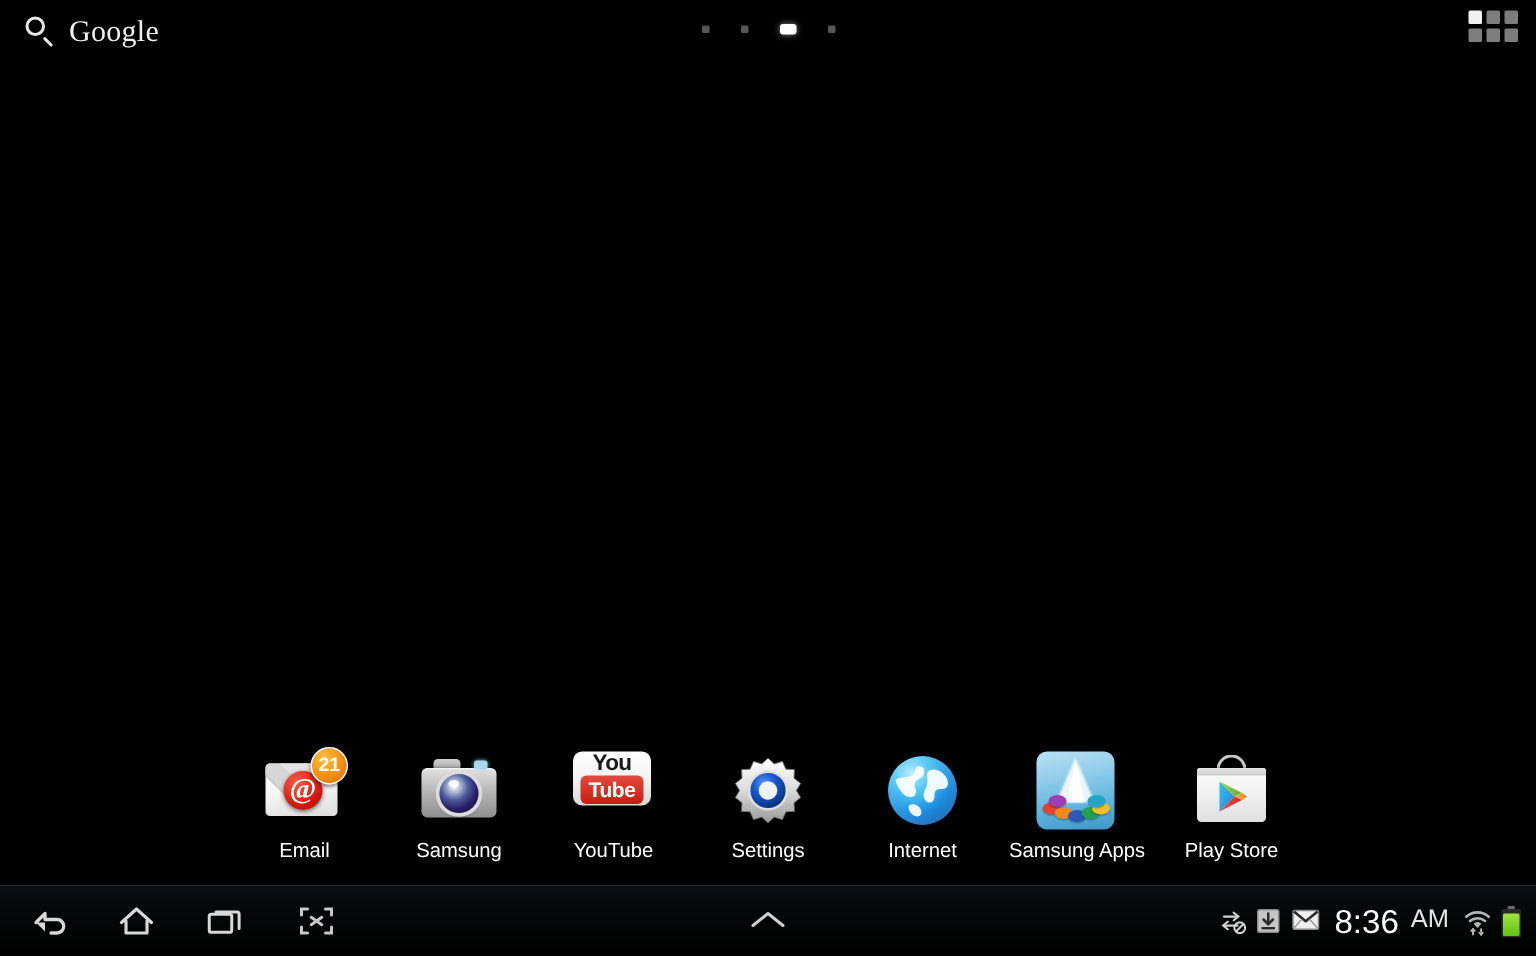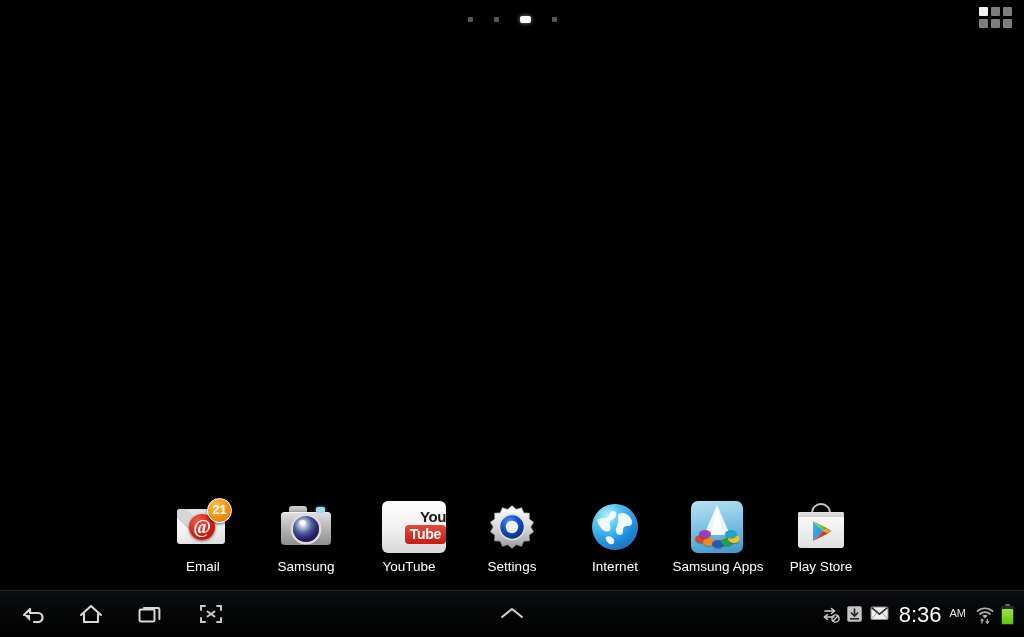--- a/index.html
+++ b/index.html
@@ -320,32 +320,31 @@
     position: absolute;
     left: 20px; top: 20px;
     width: 7px; height: 5px;
     border-radius: 50%;
     background: rgba(255,255,255,0.85);
     filter: blur(0.4px);
   }
 
   
   .ic-youtube {
-    width: 52px; height: 52px;
+    width: 52px; height: 36px;
     margin-top: 1px;
     border-radius: 6px;
     background: linear-gradient(180deg, #ffffff 0%, #f0f0f0 55%, #d8d8d8 100%);
     box-shadow: 0 1px 3px rgba(0,0,0,0.75);
     position: relative;
     display: flex;
     flex-direction: column;
-    align-items: flex-end;
+    align-items: center;
     justify-content: center;
     gap: 1px;
-    padding-left: 12px;
   }
   .ic-youtube .yt-you {
     font-size: 15px;
     font-weight: bold;
     color: #1a1a1a;
     line-height: 14px;
     letter-spacing: -0.4px;
   }
   .ic-youtube .yt-tube {
     background: linear-gradient(180deg, #e24a40 0%, #c81c11 100%);
@@ -498,21 +497,21 @@
     flex: none;
   }
   #clock-time {
     font-size: 22px;
     color: #ffffff;
     line-height: 26px;
     letter-spacing: 0px;
     margin-left: 5px;
   }
   #clock-ampm {
-    font-size: 11px;
+    font-size: 17px;
     color: #e6e6e6;
     line-height: 26px;
     margin-left: 3px;
     margin-right: 4px;
     align-self: flex-end;
     padding-bottom: 12px;
   }
   #battery-icon {
     width: 13px; height: 21px;
     position: relative;
@@ -543,20 +542,27 @@
     border-radius: 1px;
   }
 </style>
 </head>
 <body>
 
 <div id="screen">
 
   <div id="top-bar">
 
+    <div id="google-search">
+      <span id="search-icon">
+        <span class="ring"></span>
+          <span class="handle"></span>
+      </span>
+      <span id="google-wordmark">Google</span>
+    </div>
 
     <div id="page-indicator">
       <span class="dot"></span>
       <span class="dot"></span>
       <span class="dot active"></span>
       <span class="dot"></span>
     </div>
 
     <div id="apps-grid-button">
       <i class="lit"></i>

